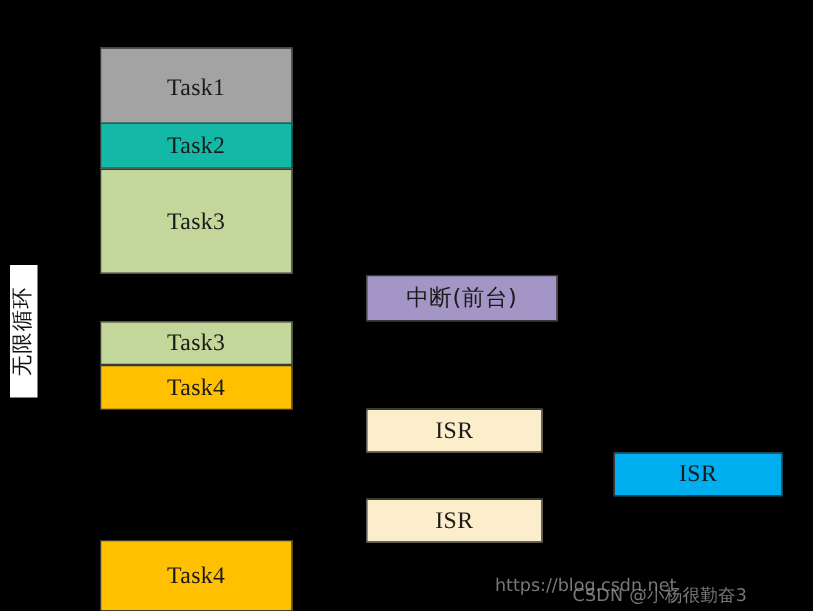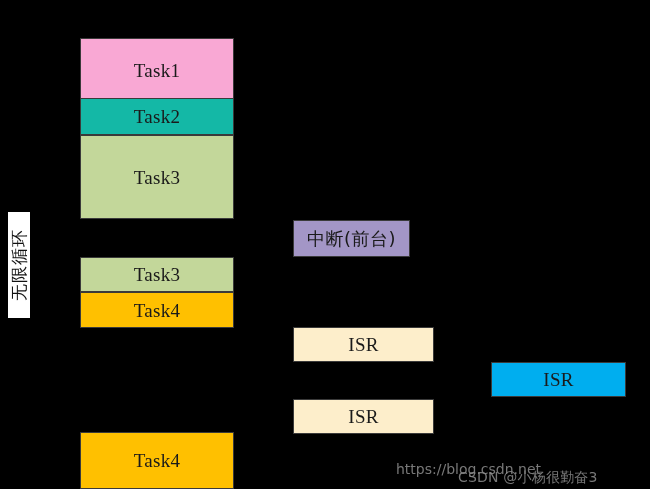--- a/index.html
+++ b/index.html
@@ -81,39 +81,39 @@
 </head>
 <body>
 
 <div id="canvas">
 
   <div id="loop-label">
     <span class="inner">无限循环</span>
   </div>
 
   <div id="boxes-layer">
-      <div class="box" style="left: 80px; top: 38px; width: 154px; height: 64px; background: #f9a8d4;">
+      <div class="box" style="left: 80px; top: 38px; width: 154px; height: 64px; background: #a3a3a3;">
         <span>Task1</span>
       </div>
       <div class="box" style="left: 80px; top: 98px; width: 154px; height: 37px; background: #14b8a6;">
         <span>Task2</span>
       </div>
       <div class="box" style="left: 80px; top: 135px; width: 154px; height: 84px; background: rgb(195, 215, 154);">
         <span>Task3</span>
       </div>
       <div class="box" style="left: 80px; top: 257px; width: 154px; height: 35px; background: rgb(195, 215, 154);">
         <span>Task3</span>
       </div>
       <div class="box" style="left: 80px; top: 292px; width: 154px; height: 36px; background: rgb(255, 192, 0);">
         <span>Task4</span>
       </div>
       <div class="box" style="left: 80px; top: 432px; width: 154px; height: 57px; background: rgb(255, 192, 0);">
         <span>Task4</span>
       </div>
-      <div class="box cjk" style="left: 293px; top: 220px; width: 117px; height: 37px; background: rgb(163, 150, 198);">
+      <div class="box cjk" style="left: 293px; top: 220px; width: 153px; height: 37px; background: rgb(163, 150, 198);">
         <span>中断(前台)</span>
       </div>
       <div class="box" style="left: 293px; top: 327px; width: 141px; height: 35px; background: rgb(253, 238, 203);">
         <span>ISR</span>
       </div>
       <div class="box" style="left: 293px; top: 399px; width: 141px; height: 35px; background: rgb(253, 238, 203);">
         <span>ISR</span>
       </div>
       <div class="box" style="left: 491px; top: 362px; width: 135px; height: 35px; background: rgb(0, 174, 239);">
         <span>ISR</span>

